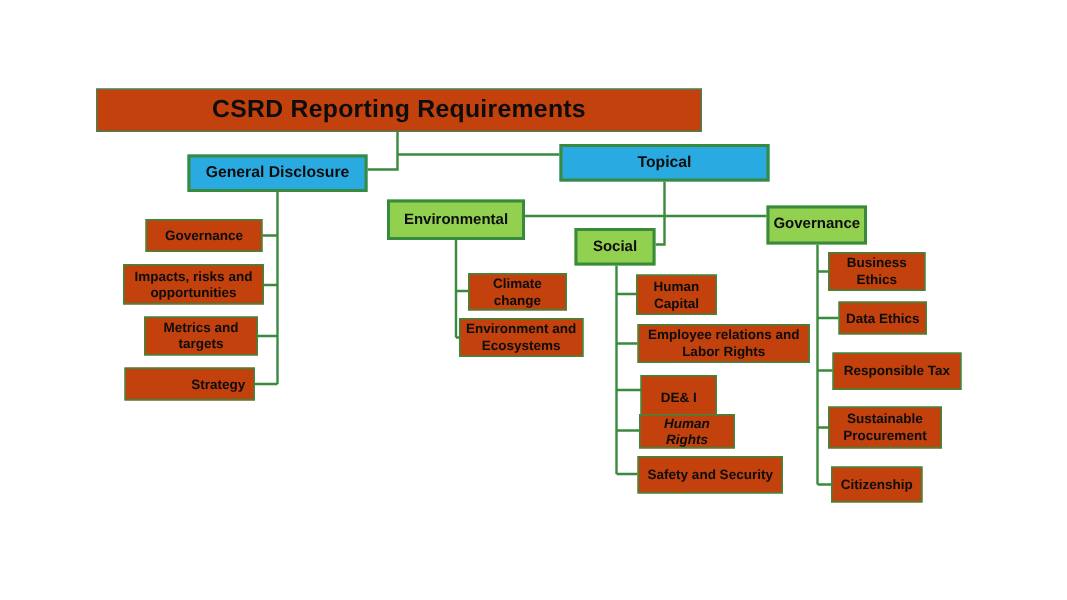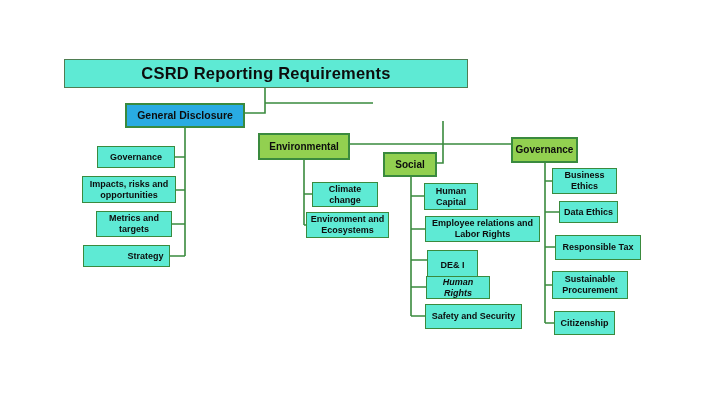--- a/index.html
+++ b/index.html
@@ -9,21 +9,21 @@
     background:#ffffff;
     font-family:"Liberation Sans",sans-serif;
     overflow:hidden;
   }
   .connectors{position:absolute;left:0;top:0;width:711px;height:400px;}
   .node{
     position:absolute;
     box-sizing:border-box;
     display:flex;align-items:center;justify-content:center;
     text-align:center;
-    background:#5eead4;
+    background:#c2410c;
     border:1.6px solid #3a8a3e;
     color:#0d0d0d;
     font-weight:bold;
     font-size:9px;
     line-height:1.18;
     padding:1px 2px;
   }
   .node.blue{background:#29abe2;border-width:2px;font-size:10.5px;}
   .node.green{background:#92d050;border-width:2px;font-size:10px;}
   .node.title-box{border:1.4px solid #4f7d52;font-size:16.5px;letter-spacing:.2px;}
@@ -40,20 +40,21 @@
       <path d="M443 121 V163 H437 M350 144 H511"></path>
       <path d="M304 160 V225 M304 194 H312 M304 225 H307"></path>
       <path d="M411 177 V316 M411 196 H424 M411 229 H425 M411 260 H428 M411 287 H426 M411 316 H425"></path>
       <path d="M545 163 V323 M545 181 H552 M545 212 H559 M545 247 H555 M545 285 H552 M545 323 H554"></path>
     </g>
   </svg>
 
   <div class="node title-box" style="left:64px;top:59px;width:404px;height:29px;">CSRD Reporting Requirements</div>
 
   <div class="node blue" style="left:125px;top:103px;width:120px;height:25px;">General Disclosure</div>
+  <div class="node blue" style="left:373px;top:96px;width:140px;height:25px;">Topical</div>
 
   <div class="node" style="left:97px;top:146px;width:78px;height:22px;">Governance</div>
   <div class="node" style="left:82px;top:176px;width:94px;height:27px;">Impacts, risks and opportunities</div>
   <div class="node" style="left:96px;top:211px;width:76px;height:26px;">Metrics and targets</div>
   <div class="node" style="left:83px;top:245px;width:87px;height:22px;padding-left:40px;">Strategy</div>
 
   <div class="node green" style="left:258px;top:133px;width:92px;height:27px;">Environmental</div>
   <div class="node green" style="left:383px;top:152px;width:54px;height:25px;">Social</div>
   <div class="node green" style="left:511px;top:137px;width:67px;height:26px;">Governance</div>
 

